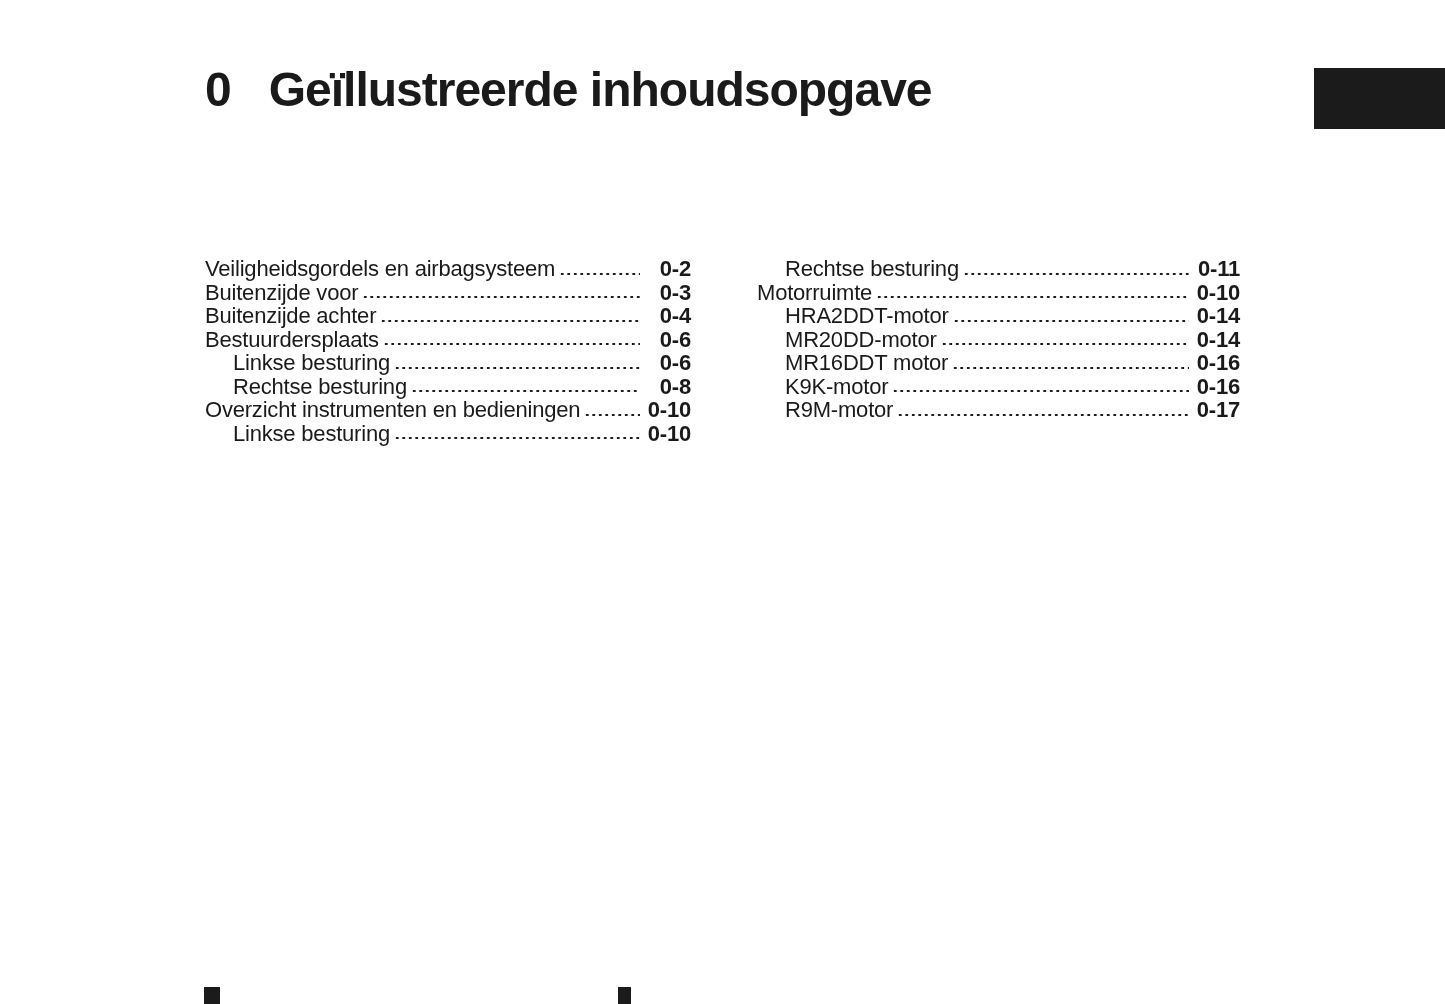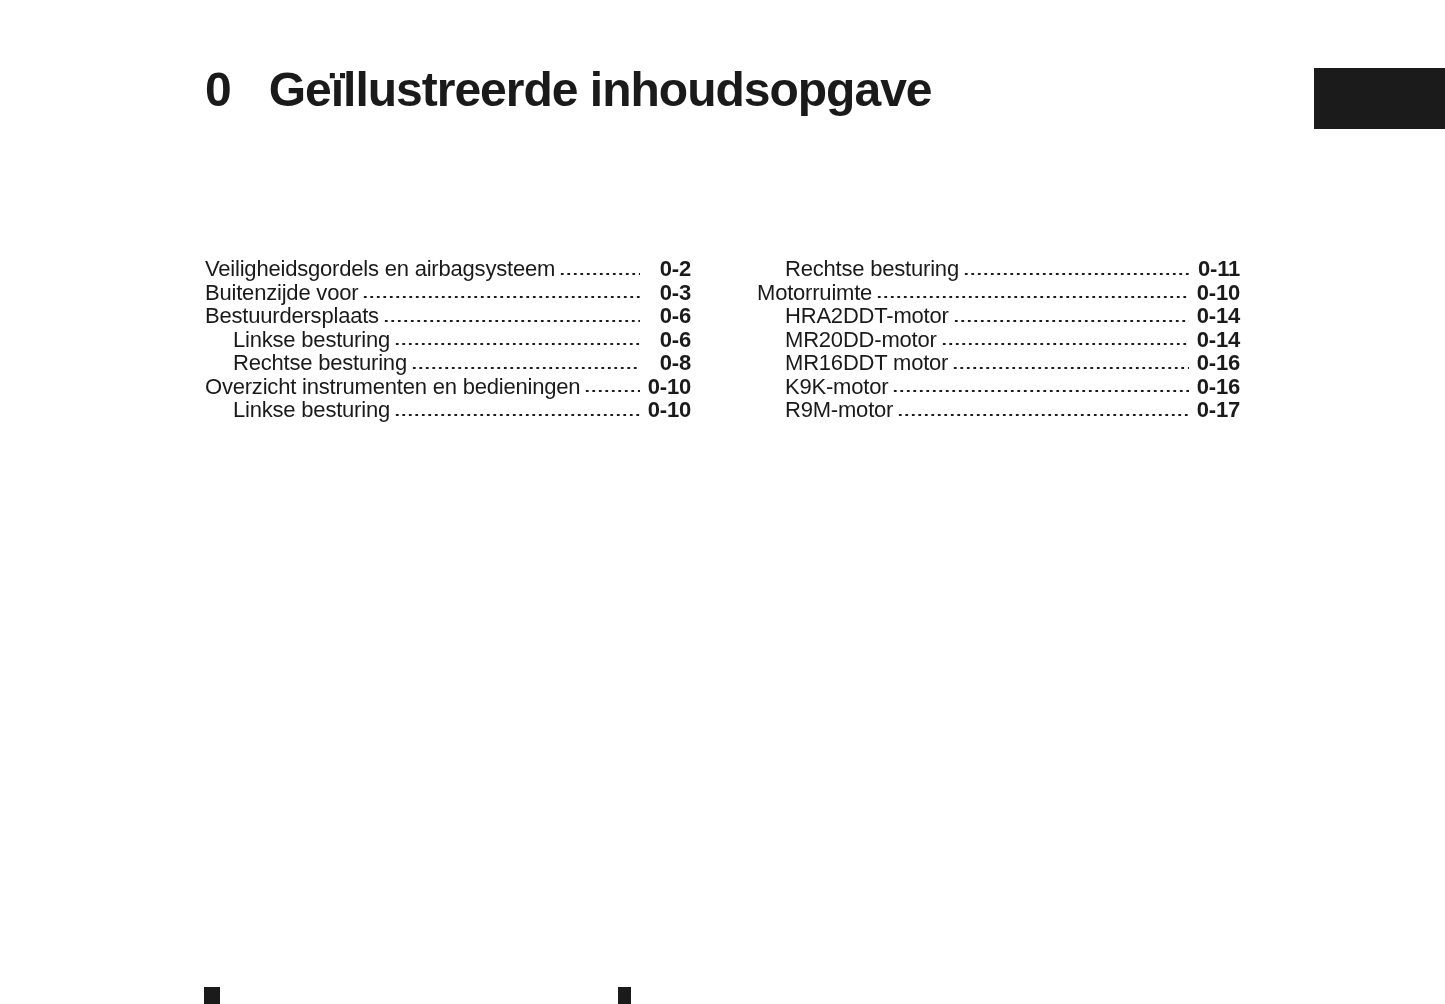--- a/index.html
+++ b/index.html
@@ -106,20 +106,25 @@
     <span class="toc-label">Veiligheidsgordels en airbagsysteem</span>
     <span class="toc-dots"></span>
     <span class="toc-page">0-2</span>
   </div>
       <div class="toc-row">
     <span class="toc-label">Buitenzijde voor</span>
     <span class="toc-dots"></span>
     <span class="toc-page">0-3</span>
   </div>
       <div class="toc-row">
+    <span class="toc-label">Buitenzijde achter</span>
+    <span class="toc-dots"></span>
+    <span class="toc-page">0-4</span>
+  </div>
+      <div class="toc-row">
     <span class="toc-label">Bestuurdersplaats</span>
     <span class="toc-dots"></span>
     <span class="toc-page">0-6</span>
   </div>
       <div class="toc-row indent">
     <span class="toc-label">Linkse besturing</span>
     <span class="toc-dots"></span>
     <span class="toc-page">0-6</span>
   </div>
       <div class="toc-row indent">

